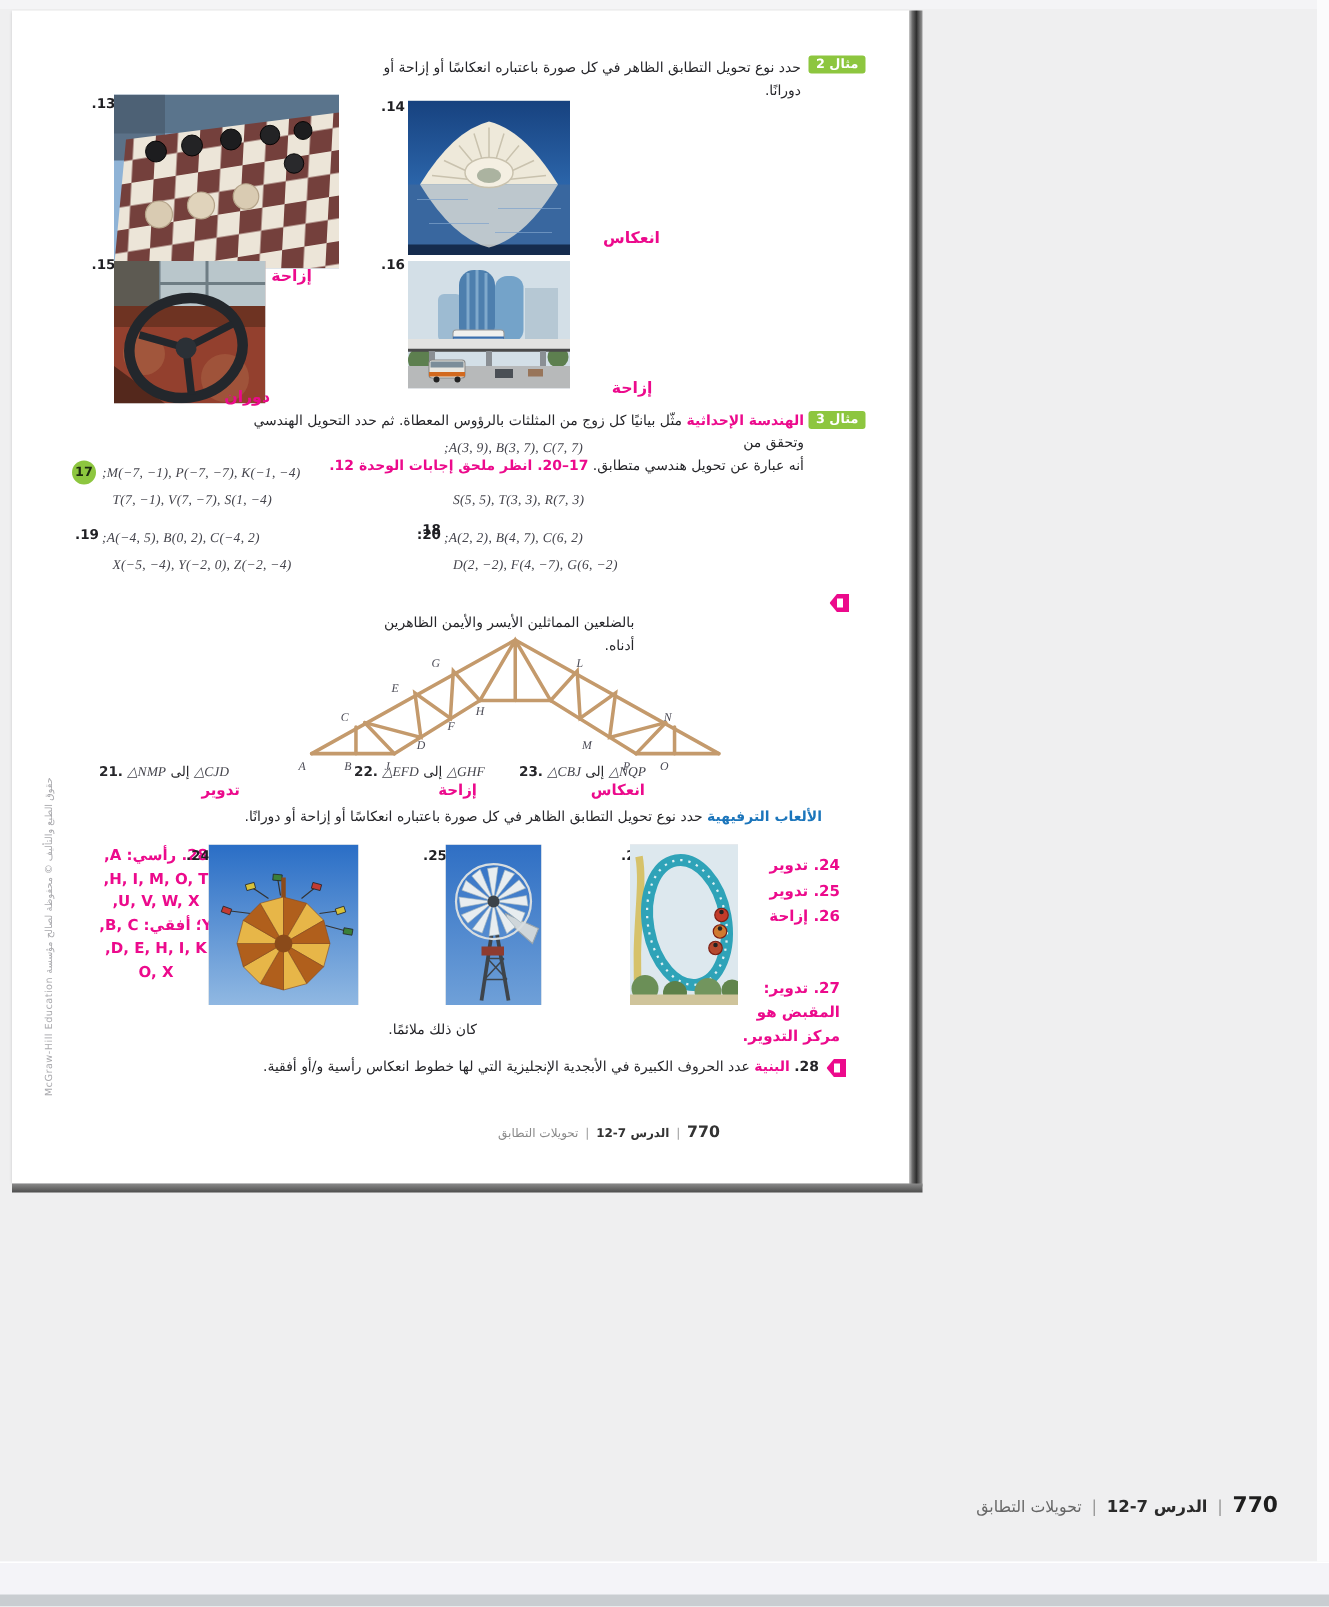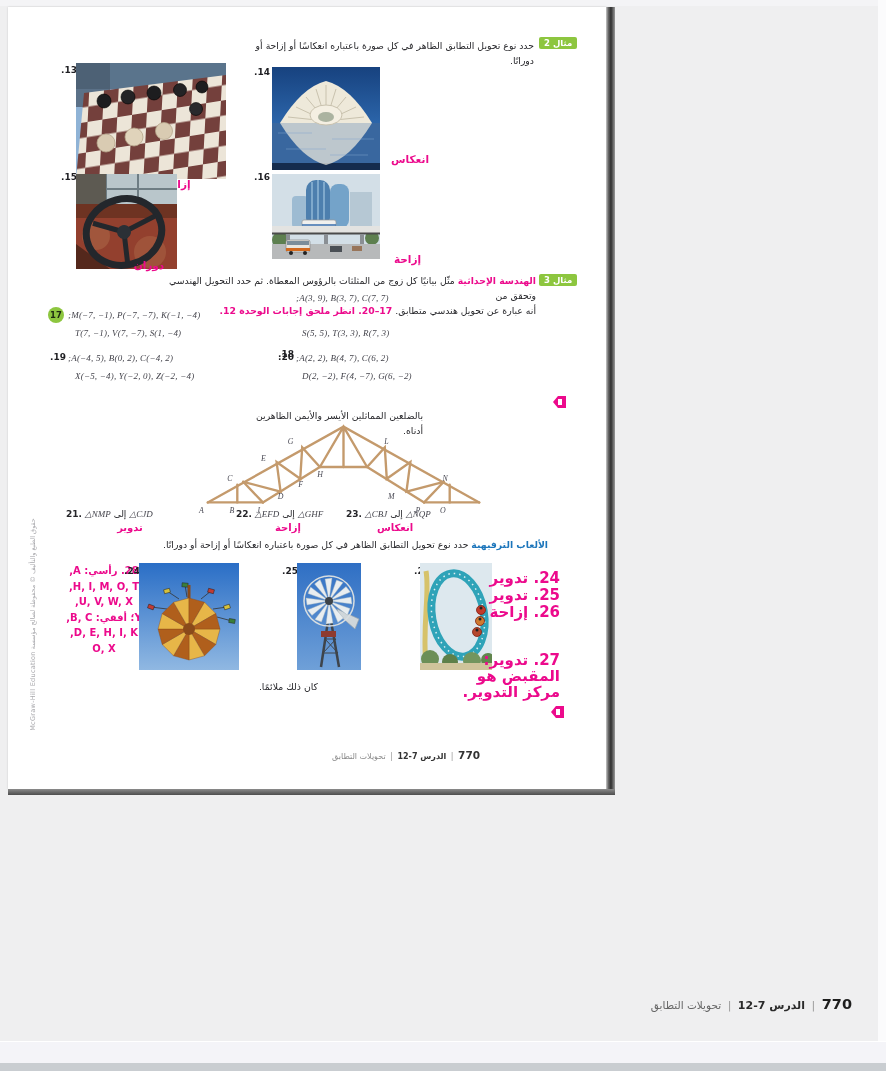--- a/index.html
+++ b/index.html
@@ -19,22 +19,22 @@
   .exlabel{background:#8dc63f;color:#fff;font-size:8.5px;font-weight:bold;
         padding:1px 5px;border-radius:2px;white-space:nowrap;}
   .rtl{direction:rtl;}
   .body-text{font-size:9.3px;color:#26262a;text-align:right;line-height:15px;}
   .num{font-weight:bold;font-size:9px;color:#1f1f23;}
   .math{font-family:"Liberation Serif",serif;font-style:italic;font-size:9px;
         color:#44444c;white-space:nowrap;letter-spacing:.2px;}
   .pink{color:#ec0a8c;}
   .lead-pink{color:#ec0a8c;font-weight:bold;}
   .lead-blue{color:#1b75bb;font-weight:bold;}
-  .ans{color:#ec0a8c;font-weight:bold;font-size:10.5px;text-align:center;white-space:nowrap;}
-  .mans{color:#ec0a8c;font-weight:bold;font-size:15px;text-align:right;line-height:16px;white-space:nowrap;}
+  .ans{color:#ec0a8c;font-weight:bold;font-size:10.5px;text-align:right;white-space:nowrap;}
+  .mans{color:#ec0a8c;font-weight:bold;font-size:10px;text-align:right;line-height:16px;white-space:nowrap;}
   .a28{color:#ec0a8c;font-weight:bold;font-size:10px;text-align:center;line-height:15.5px;}
   .photo{position:absolute;overflow:hidden;background:#cfd8de;}
   .photo svg{display:block;}
   .circ17{position:absolute;width:16px;height:16px;border-radius:50%;background:#8dc63f;
         color:#1d2a10;font-size:8.5px;font-weight:bold;text-align:center;line-height:16px;}
   .tri{position:absolute;font-size:9px;color:#26262a;white-space:nowrap;direction:ltr;}
   .tri .m{font-family:"Liberation Serif",serif;font-style:italic;color:#44444c;}
   .pfooter{font-size:8px;color:#333;white-space:nowrap;}
   .pfooter .pg{font-weight:bold;font-size:10.5px;}
   .pfooter .ttl{color:#8a8a8a;}
@@ -382,20 +382,25 @@
     <div class="abs mans rtl" style="left:492px;top:597px;width:60px;">26. إزاحة</div>
     <div class="abs mans rtl" style="left:488px;top:645px;width:64px;">
       <div>27. تدوير:</div>
       <div>المقبض هو</div>
       <div>مركز التدوير.</div>
     </div>
 
     <div class="abs body-text rtl" style="left:240px;top:672px;width:70px;">كان ذلك ملائمًا.</div>
 
     <div class="arrow-icon" style="left:543px;top:699px;"></div>
+    <div class="abs body-text rtl" style="left:60px;top:697px;width:478px;">
+      <b>28.</b>
+      <span class="lead-pink">البنية</span>
+      <span>عدد الحروف الكبيرة في الأبجدية الإنجليزية التي لها خطوط انعكاس رأسية و/أو أفقية.</span>
+    </div>
 
     <div class="abs pfooter rtl" style="left:300px;top:742px;width:172px;text-align:right;">
       <span class="pg">770</span>
       <span class="sp">|</span>
       <b>الدرس 7-12</b>
       <span class="sp">|</span>
       <span class="ttl">تحويلات التطابق</span>
     </div>
 
     <div class="copyright">حقوق الطبع والتأليف © محفوظة لصالح مؤسسة McGraw-Hill Education</div>

